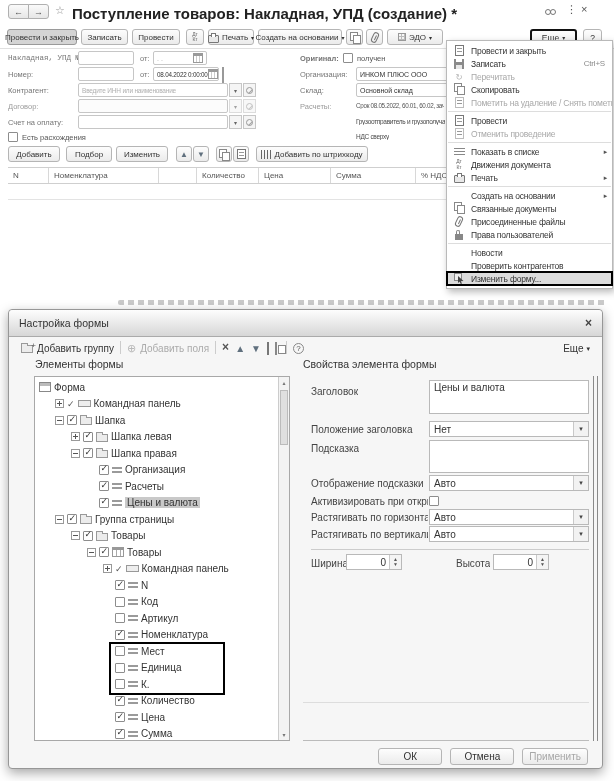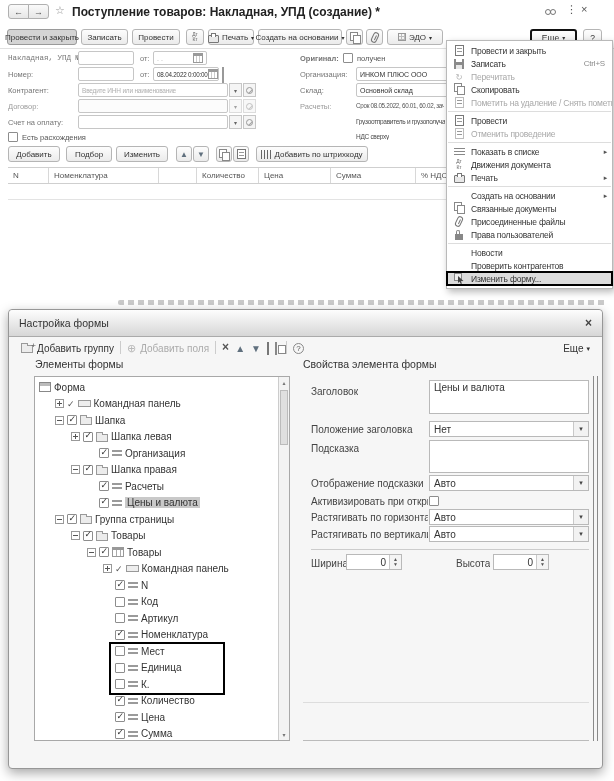--- a/index.html
+++ b/index.html
@@ -64,21 +64,21 @@
   .ic-barcode{width:10px;height:9px;flex:none;background:repeating-linear-gradient(90deg,#666 0 1px,transparent 1px 3px);}
   .ic-help{width:11px;height:11px;border:1px solid #888;border-radius:50%;font-size:8px;color:#555;
     display:flex;align-items:center;justify-content:center;flex:none;box-sizing:border-box;}
   .ic-gplus{position:relative;}
   .ic-gplus::after{content:"+";position:absolute;right:-4px;top:-5px;font-size:8px;color:#555;}
   .ic-circleplus{font-size:11px;color:#b8b8b8;line-height:11px;}
   .glyph{color:#555;}
   
   .navbtn{position:absolute;top:4px;width:21px;height:15px;border:1px solid #b0b0b0;background:linear-gradient(#fafafa,#e6e6e6);
     display:flex;align-items:center;justify-content:center;font-size:9px;color:#555;box-sizing:border-box;}
-  .title{position:absolute;left:72px;top:5px;font-size:12px;font-weight:bold;color:#222;white-space:nowrap;}
+  .title{position:absolute;left:72px;top:5px;font-size:15px;font-weight:bold;color:#222;white-space:nowrap;}
   .combo{position:absolute;width:13px;height:14px;border:1px solid #c6c6c6;background:#f5f5f5;font-size:6px;color:#666;
     display:flex;align-items:center;justify-content:center;box-sizing:border-box;}
   .hline{position:absolute;height:1px;background:#d7d7d7;}
   .th{position:absolute;top:168px;height:15px;font-size:8px;color:#555;display:flex;align-items:center;padding-left:5px;
       border-left:1px solid #d8d8d8;box-sizing:border-box;white-space:nowrap;overflow:hidden;}
   
   .menu{position:absolute;left:446px;top:40px;width:167px;background:#fff;border:1px solid #b9b9b9;
         box-shadow:2px 3px 7px rgba(0,0,0,.28);padding:3px 0;z-index:20;box-sizing:border-box;}
   .mitem{position:relative;height:13px;display:flex;align-items:center;padding-left:24px;font-size:8.5px;
          letter-spacing:-0.2px;color:#333;white-space:nowrap;overflow:hidden;}
@@ -440,30 +440,30 @@
           <span class="cb on"></span>
           <span class="folder"></span>
           <span class="tlabel">Шапка</span>
         </div>
       <div class="trow" style="padding-left:36px;">
           <span class="exp plus"></span>
           <span class="cb on"></span>
           <span class="folder"></span>
           <span class="tlabel">Шапка левая</span>
         </div>
-      <div class="trow" style="padding-left:64px;">
-          <span class="cb on"></span>
-          <span class="fld"></span>
-          <span class="tlabel">Организация</span>
-        </div>
       <div class="trow" style="padding-left:36px;">
           <span class="exp"></span>
           <span class="cb on"></span>
           <span class="folder"></span>
           <span class="tlabel">Шапка правая</span>
+        </div>
+      <div class="trow" style="padding-left:64px;">
+          <span class="cb on"></span>
+          <span class="fld"></span>
+          <span class="tlabel">Организация</span>
         </div>
       <div class="trow" style="padding-left:64px;">
           <span class="cb on"></span>
           <span class="fld"></span>
           <span class="tlabel">Расчеты</span>
         </div>
       <div class="trow" style="padding-left:64px;">
           <span class="cb on"></span>
           <span class="fld"></span>
           <span class="tlabel sel">Цены и валюта</span>
@@ -590,15 +590,26 @@
         <span class="sv">0</span>
         <span class="sb">
           <span>▲</span>
           <span>▼</span>
         </span>
       </div>
     <div class="hline" style="left:294px;top:392px;width:286px;background:#ddd;"></div>
     <div class="hline" style="left:294px;top:430px;width:286px;background:#bbb;"></div>
     <div style="position:absolute;left:584px;top:66px;width:5px;height:365px;border-left:1px solid #8a8a8a;border-right:1px solid #8a8a8a;box-sizing:border-box;"></div>
 
+    <div style="position:absolute;right:14px;top:438px;display:flex;gap:8px;">
+      <div class="btn dbtn">
+          <span>ОК</span>
+        </div>
+      <div class="btn dbtn">
+          <span>Отмена</span>
+        </div>
+      <div class="btn dbtn" style="color:#a8a8a8;">
+          <span>Применить</span>
+        </div>
+    </div>
   </div>
 
 </div>
 
 </body></html>

